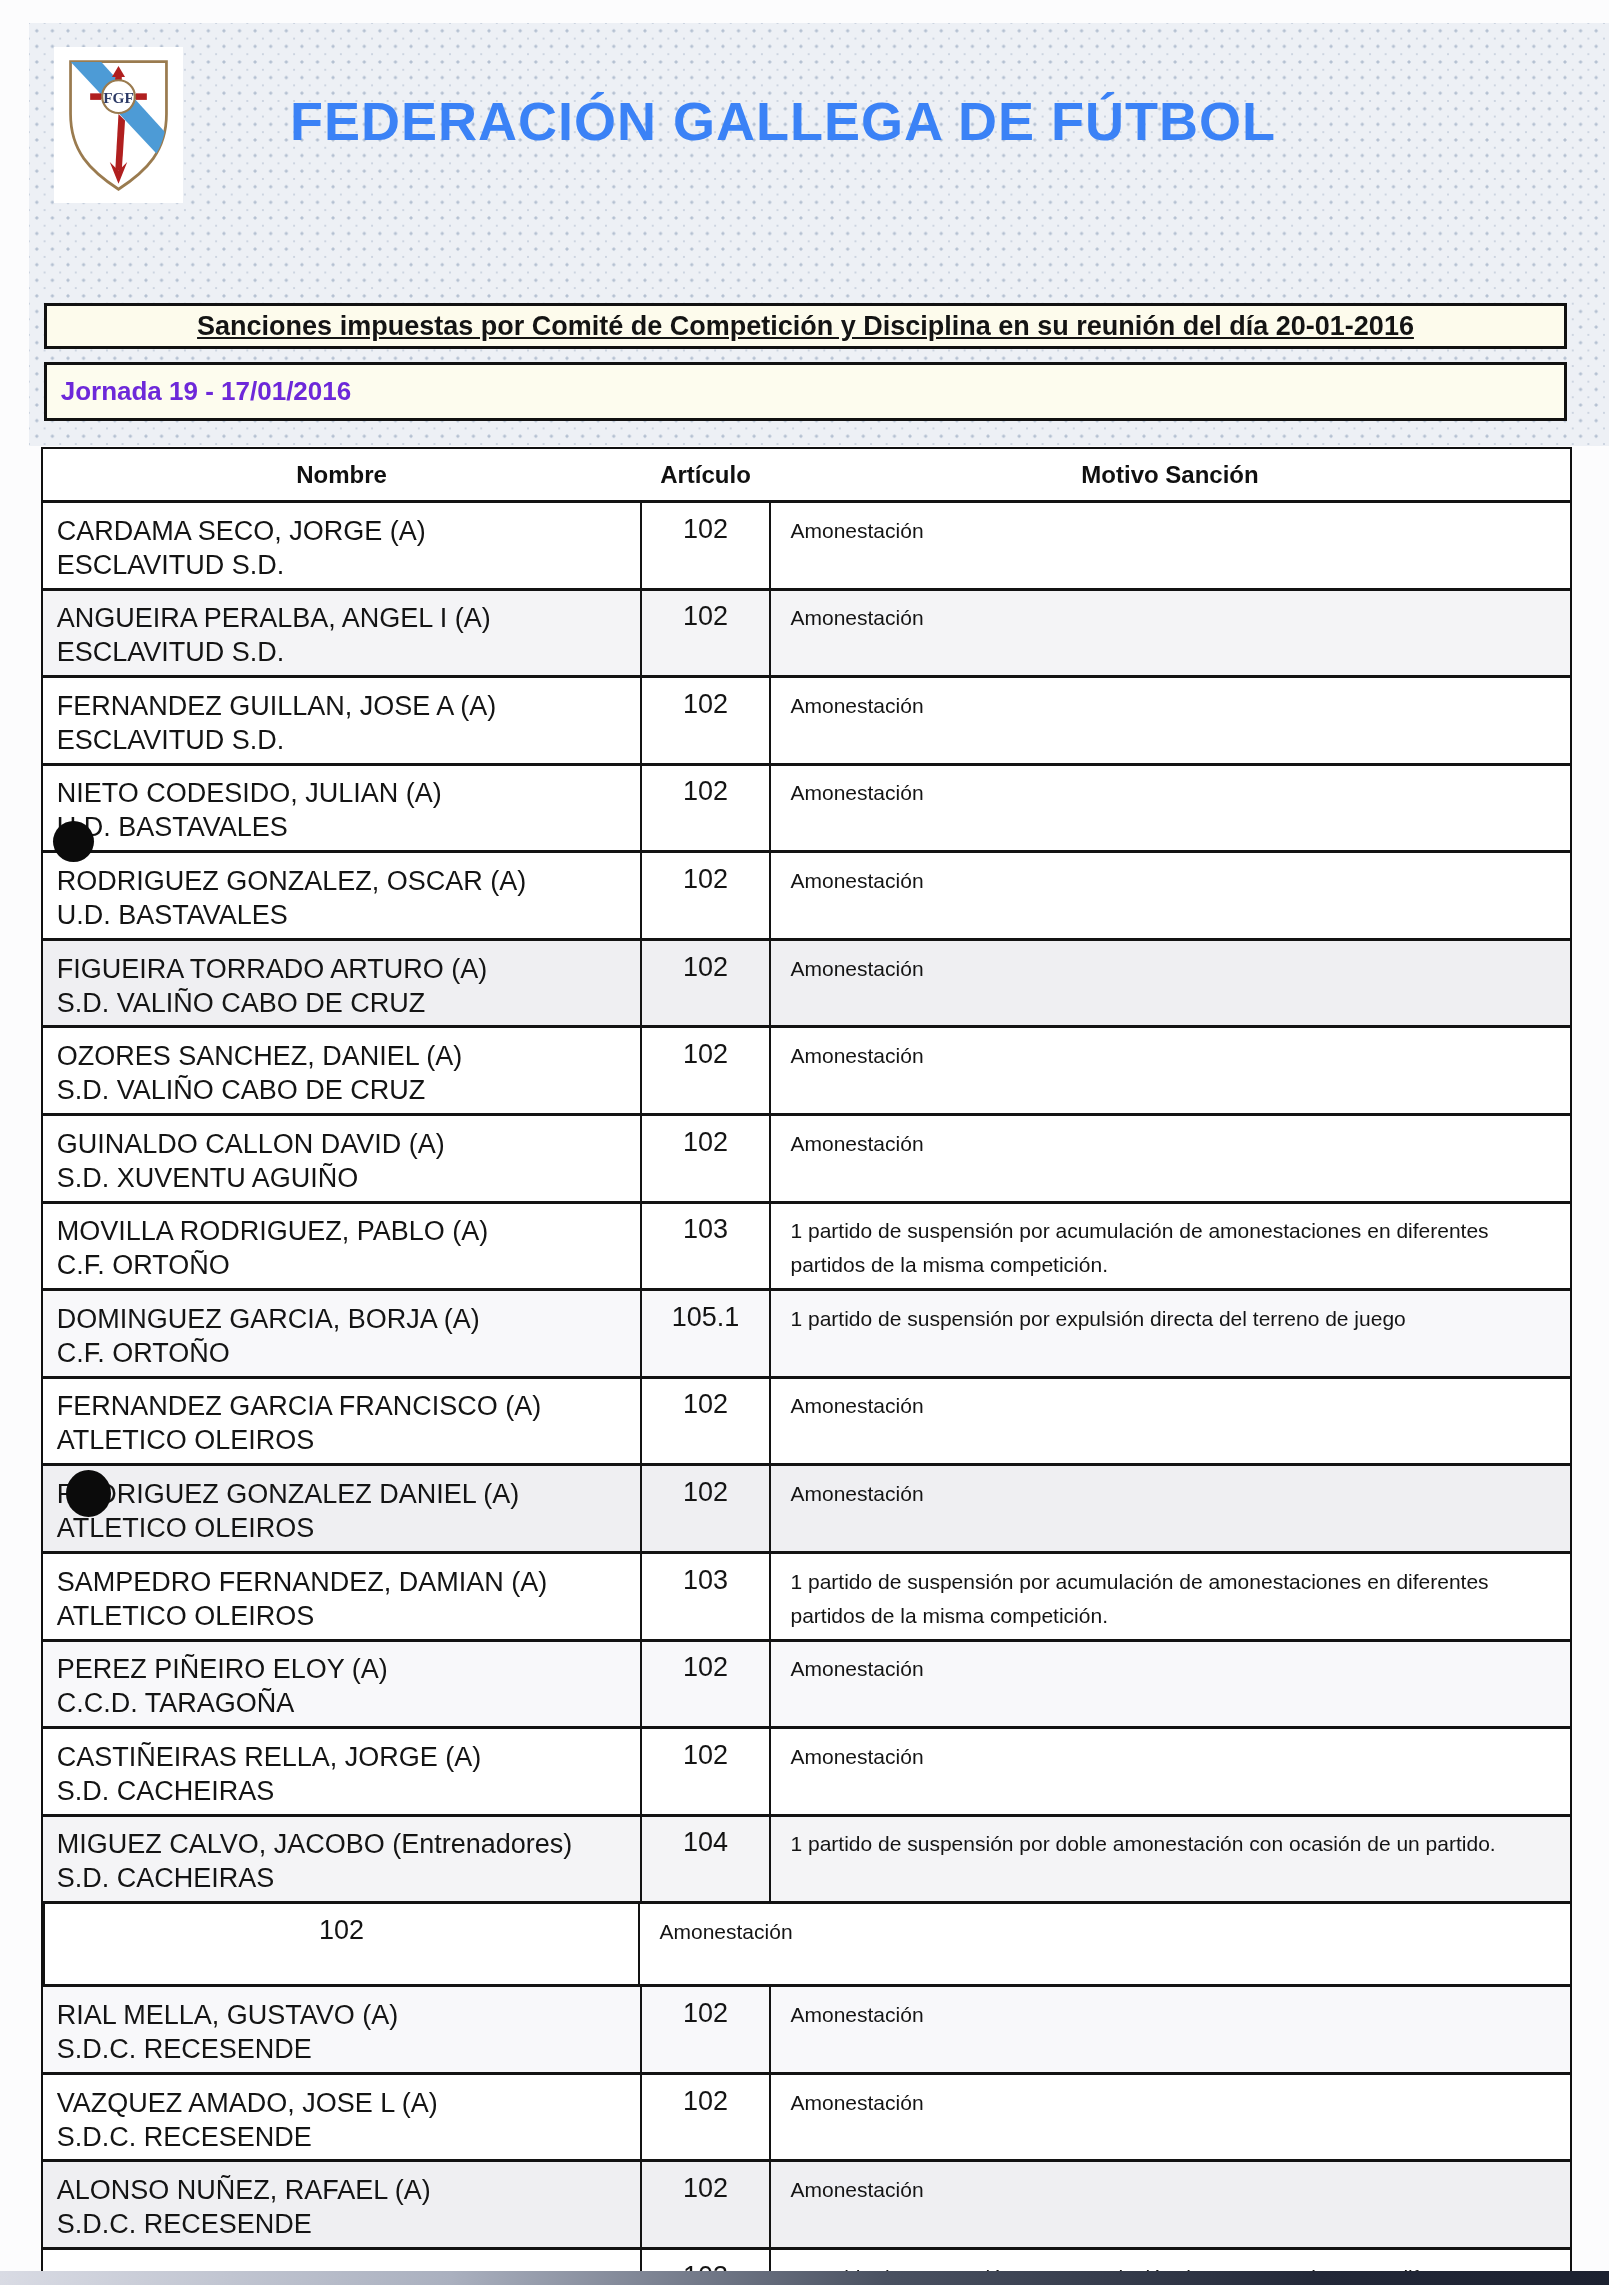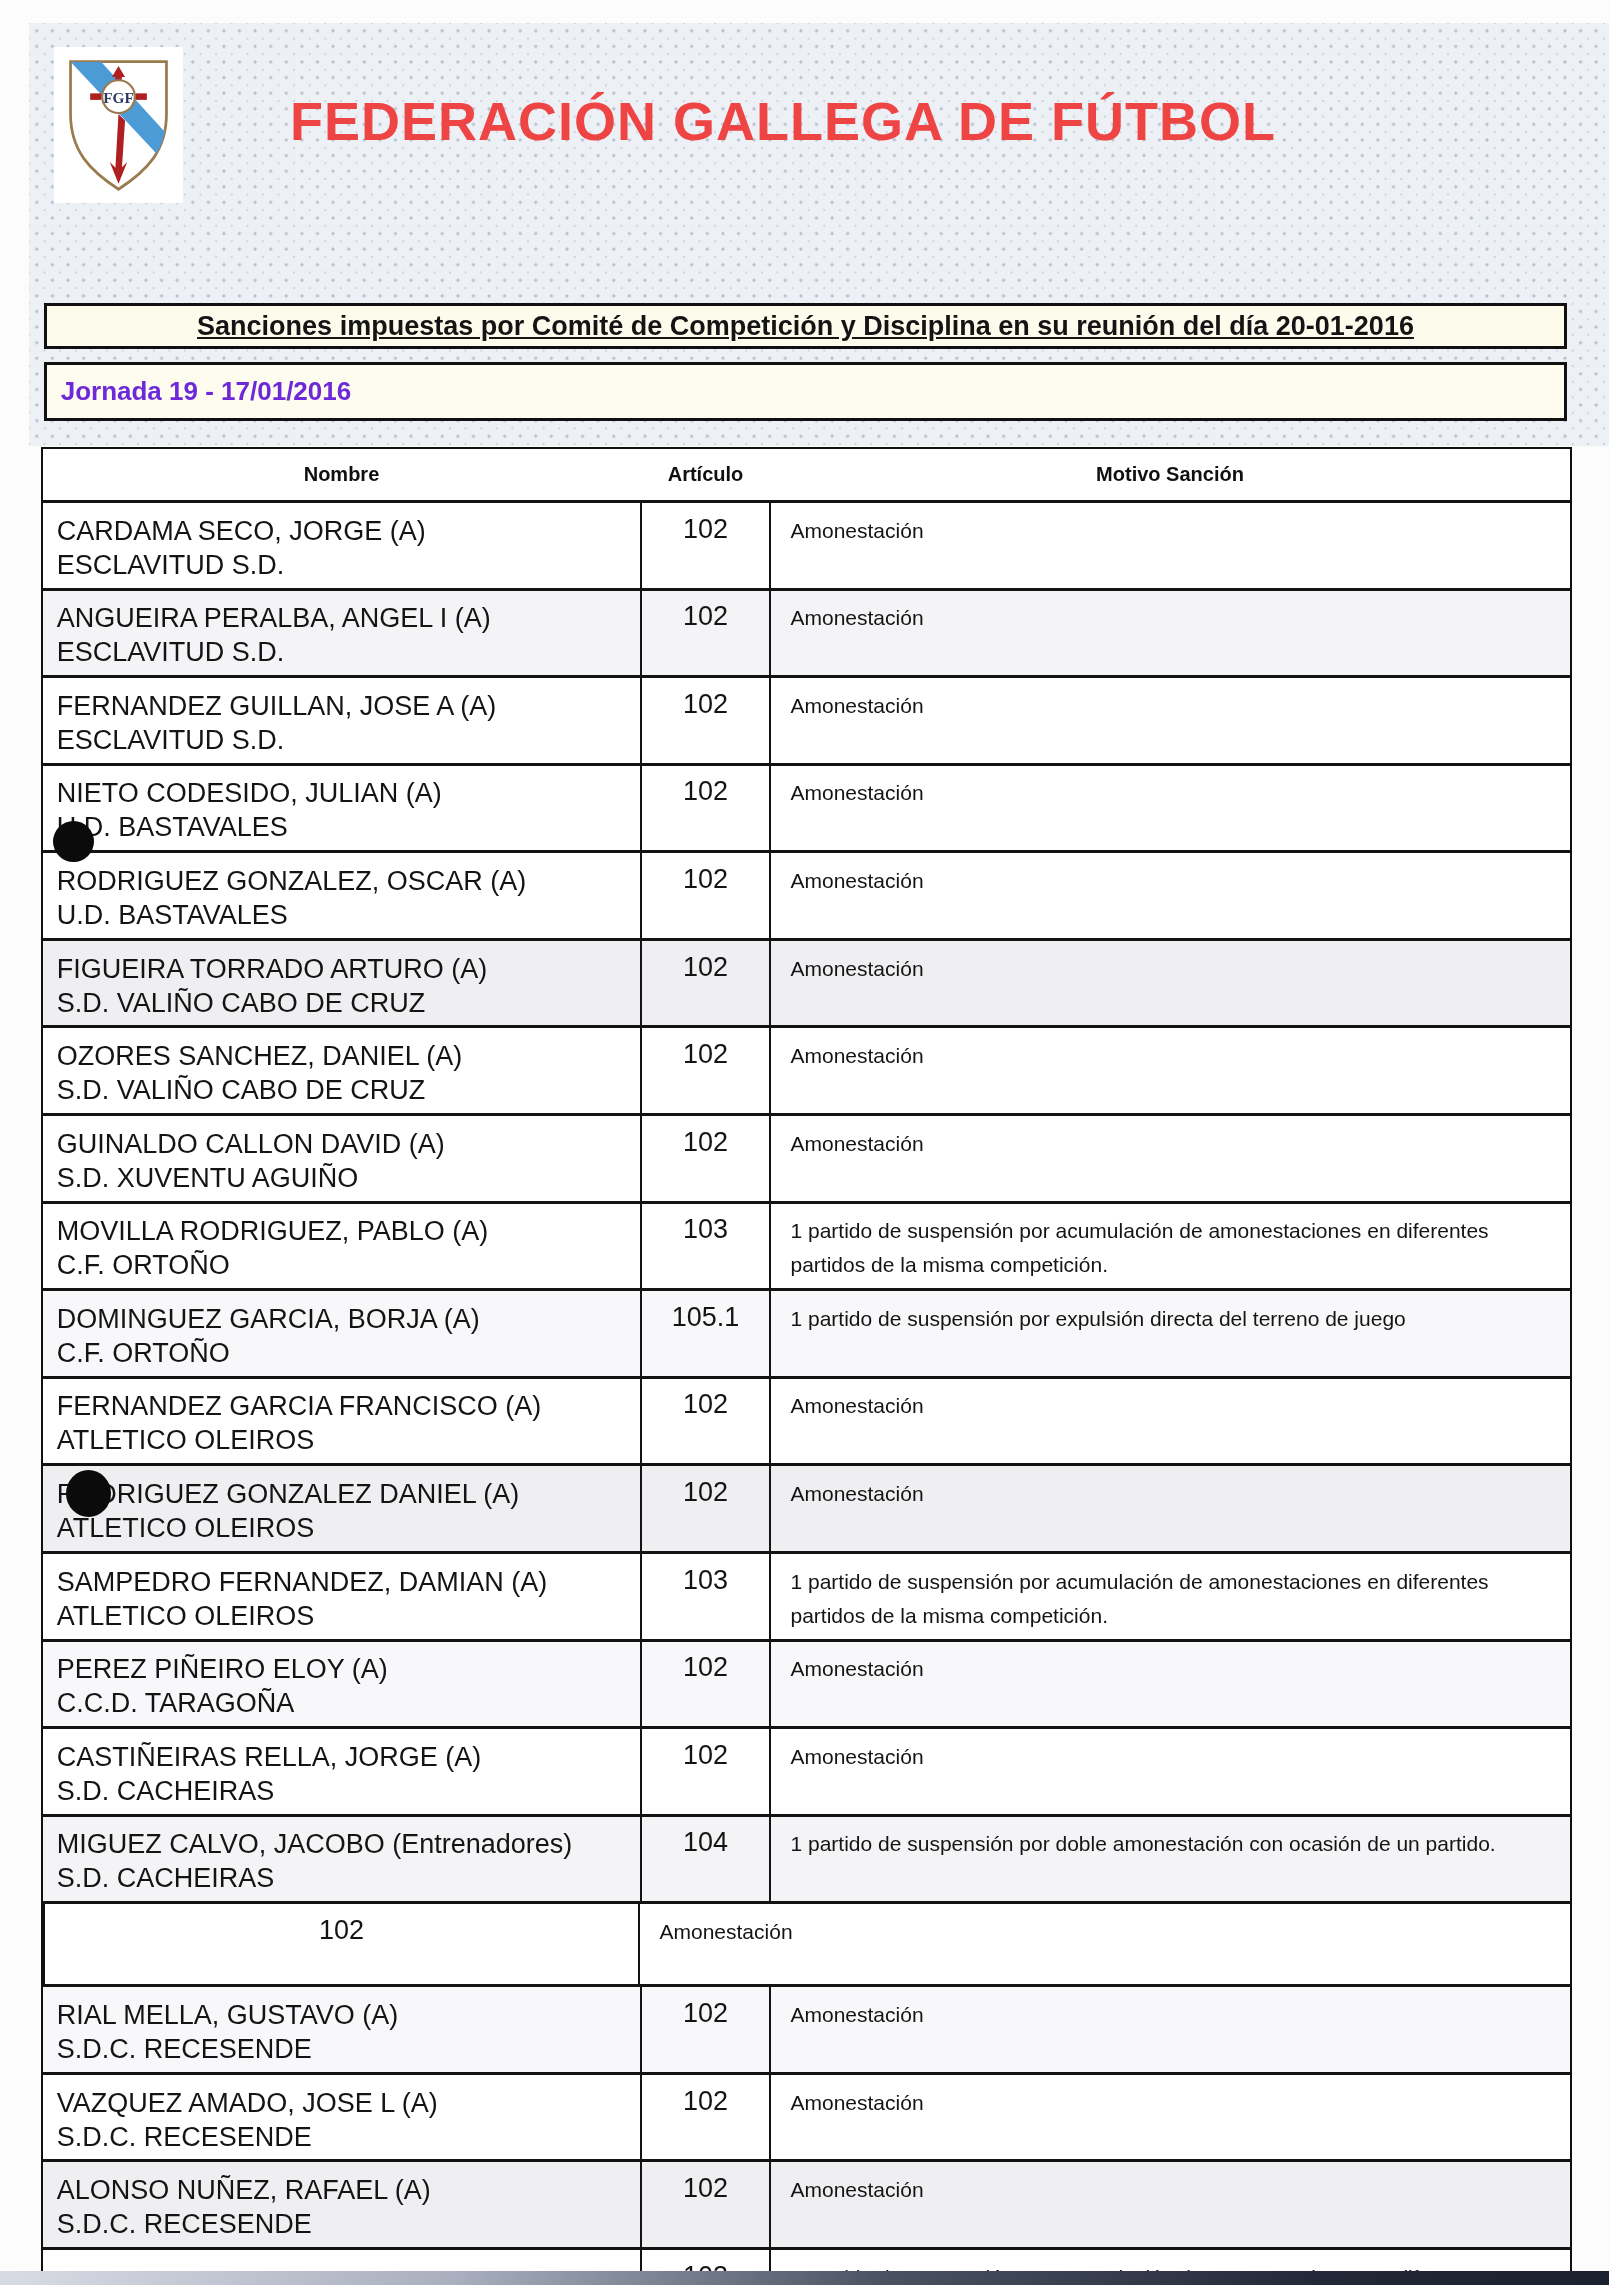--- a/index.html
+++ b/index.html
@@ -16,21 +16,21 @@
       radial-gradient(#ccd4e0 1.1px, transparent 1.4px);
     background-size:15.6px 15.6px,15.6px 15.6px;
     background-position:0 0,7.8px 7.8px;
   }
   .logo-box{
     position:absolute;left:54px;top:47px;width:129px;height:156px;
     background:#ffffff;display:flex;align-items:center;justify-content:center;
   }
   .org-title{
     position:absolute;left:290px;top:90px;
-    font-size:54px;font-weight:bold;letter-spacing:1px;color:#ef4444;
+    font-size:54px;font-weight:bold;letter-spacing:1px;color:#3b82f6;
     white-space:nowrap;
   }
   .title-box{
     position:absolute;left:44px;top:303px;width:1523px;height:46px;
     box-sizing:border-box;border:3.9px solid #111;background:#fdfbec;
     display:flex;align-items:center;justify-content:center;
   }
   .title-text{
     font-size:27px;font-weight:bold;text-decoration:underline;color:#141414;
   }
@@ -44,21 +44,21 @@
   .comp-right{font-size:26px;font-weight:bold;color:#6d28d9;}
   .table{
     position:absolute;left:41px;top:447px;width:1531px;
     box-sizing:border-box;border:2.9px solid #101010;border-bottom:none;
     background:#ffffff;
   }
   .thead{
     display:grid;grid-template-columns:597px 131px 798px;
     height:51px;align-items:center;
   }
-  .th{text-align:center;font-weight:bold;font-size:20px;color:#101010;}
+  .th{text-align:center;font-weight:bold;font-size:24px;color:#101010;}
   .row{
     position:relative;display:grid;grid-template-columns:597px 131px 798px;
     min-height:83px;box-sizing:border-box;border-top:3.9px solid #131313;
   }
   
   .row:nth-child(2),.row:nth-child(16){background:#f4f4f6;}
   .row:nth-child(6),.row:nth-child(12),.row:nth-child(20){background:#efeff2;}
   .row:nth-child(10),.row:nth-child(14),.row:nth-child(18){background:#f8f8fa;}
   .cell{box-sizing:border-box;}
   .name-cell{padding:10.7px 9.8px 5.9px 13.7px;font-size:27px;line-height:34px;}

